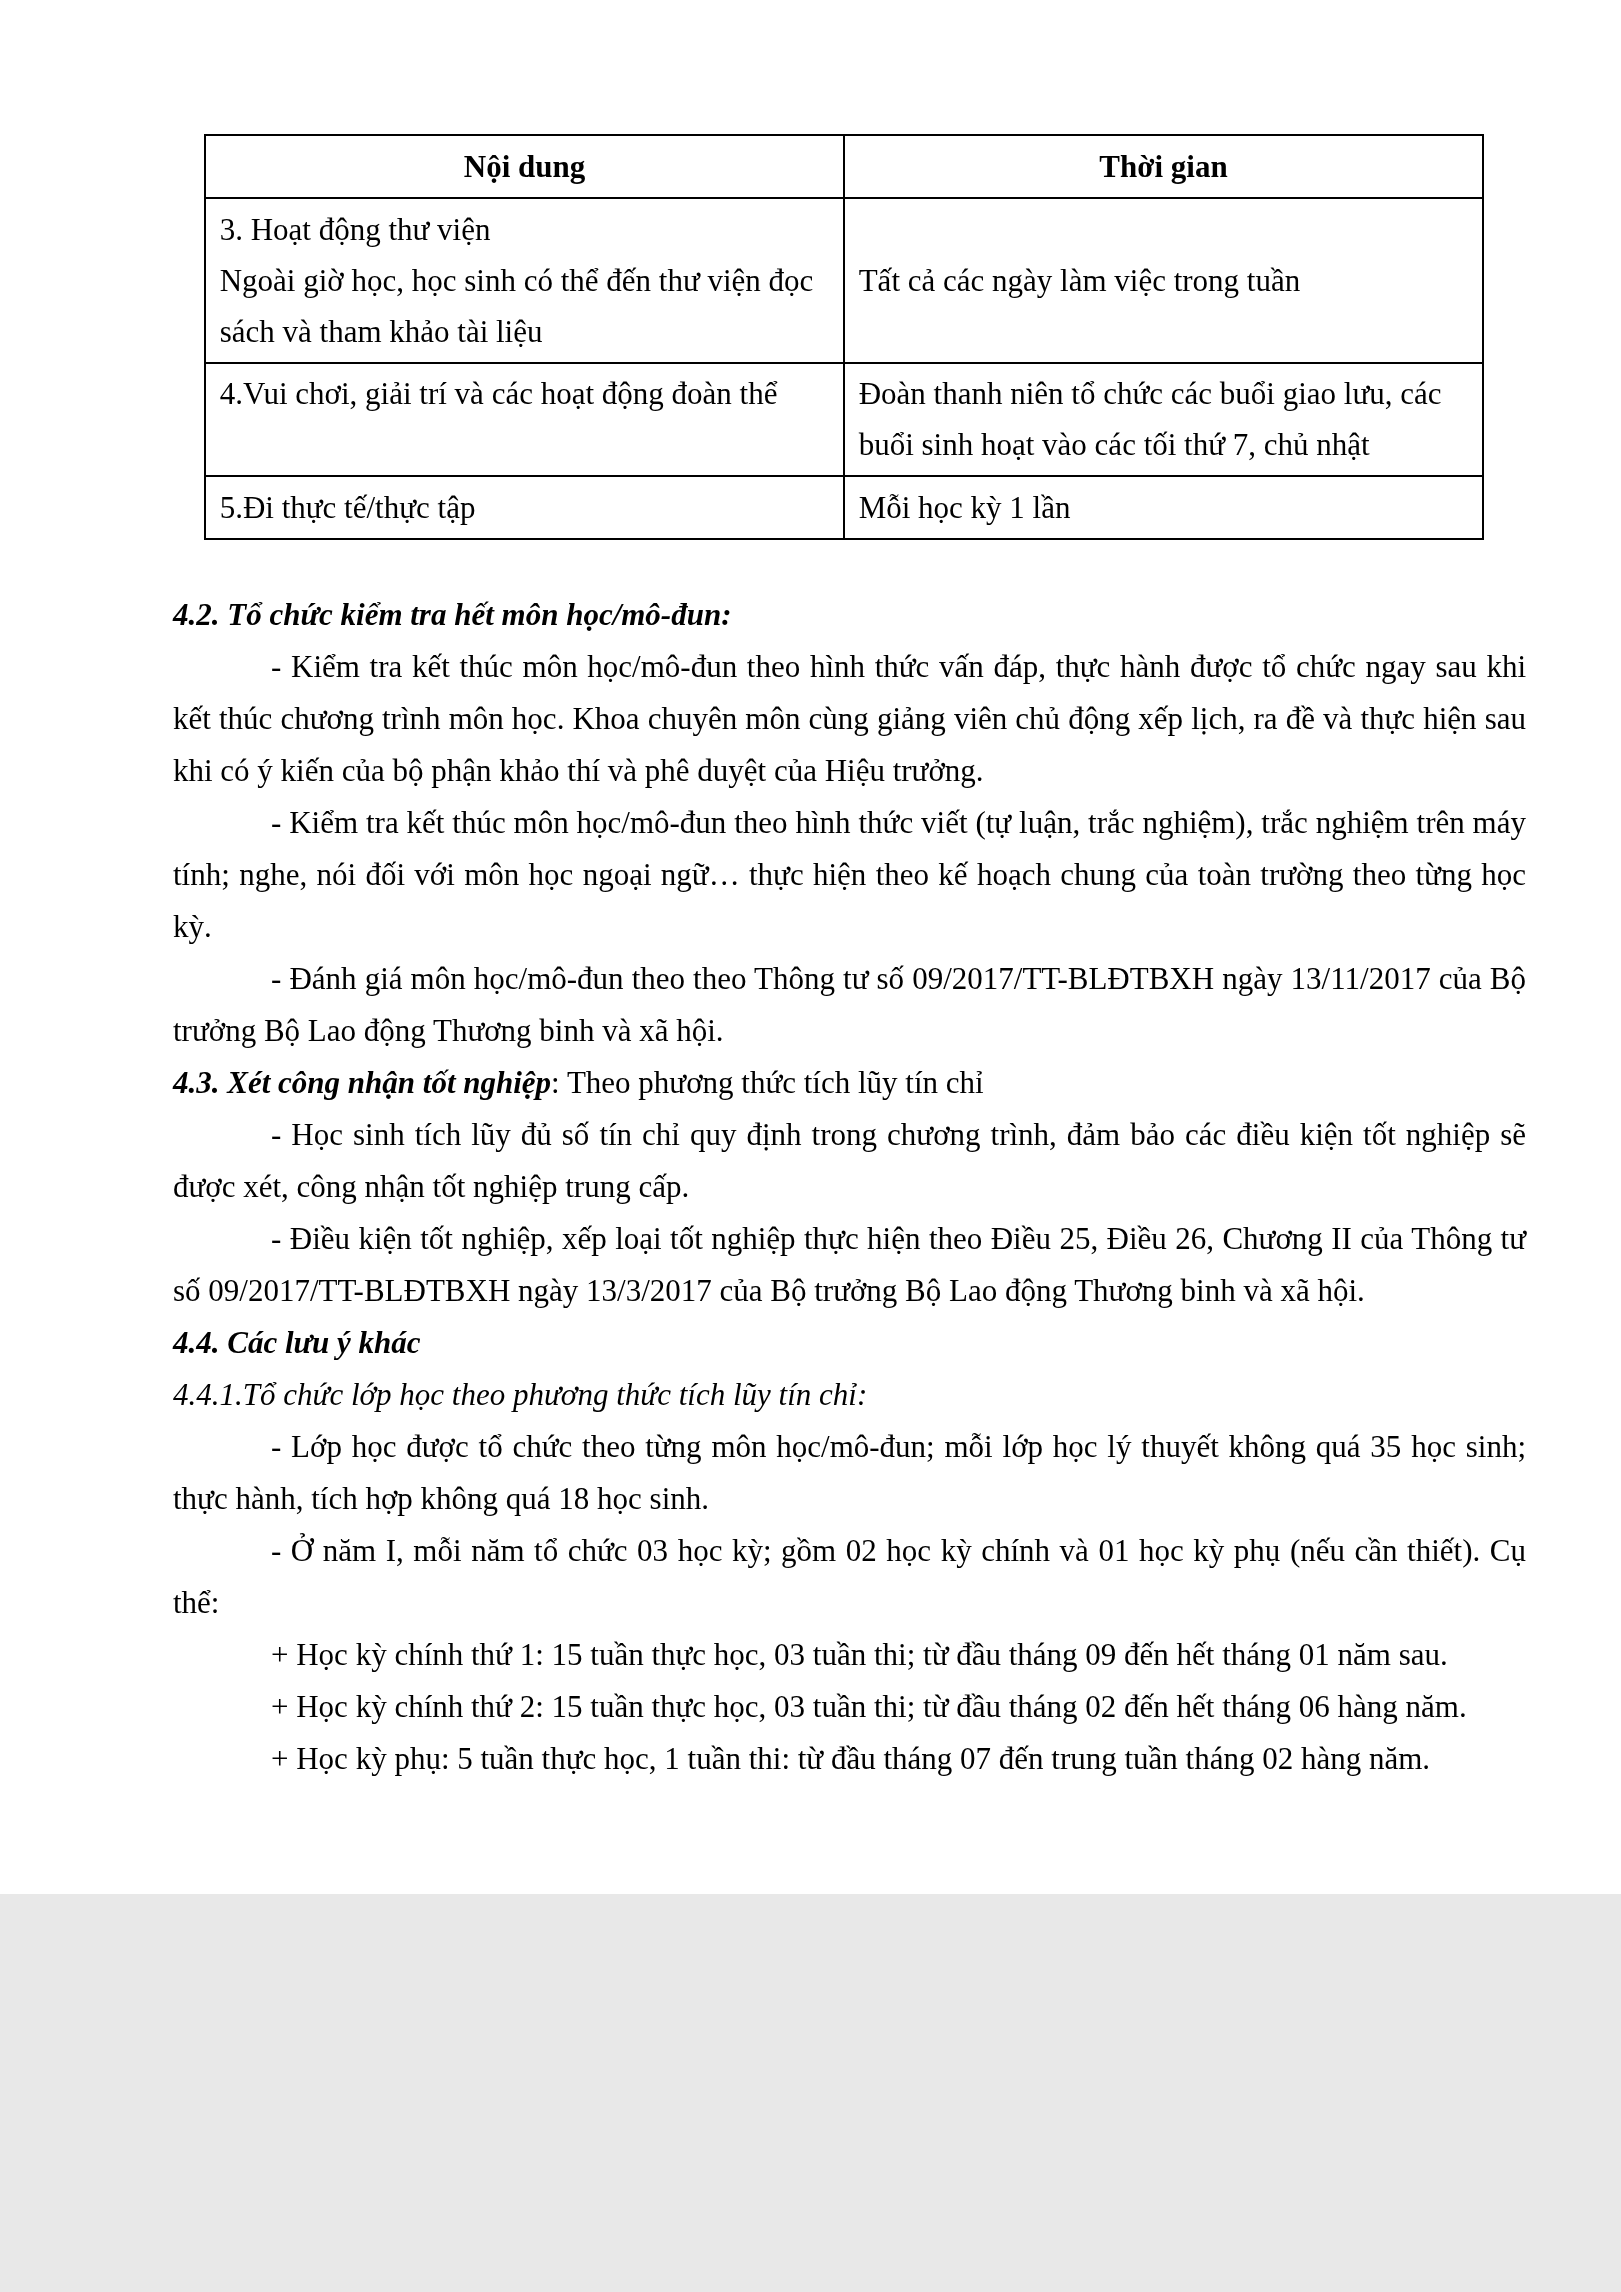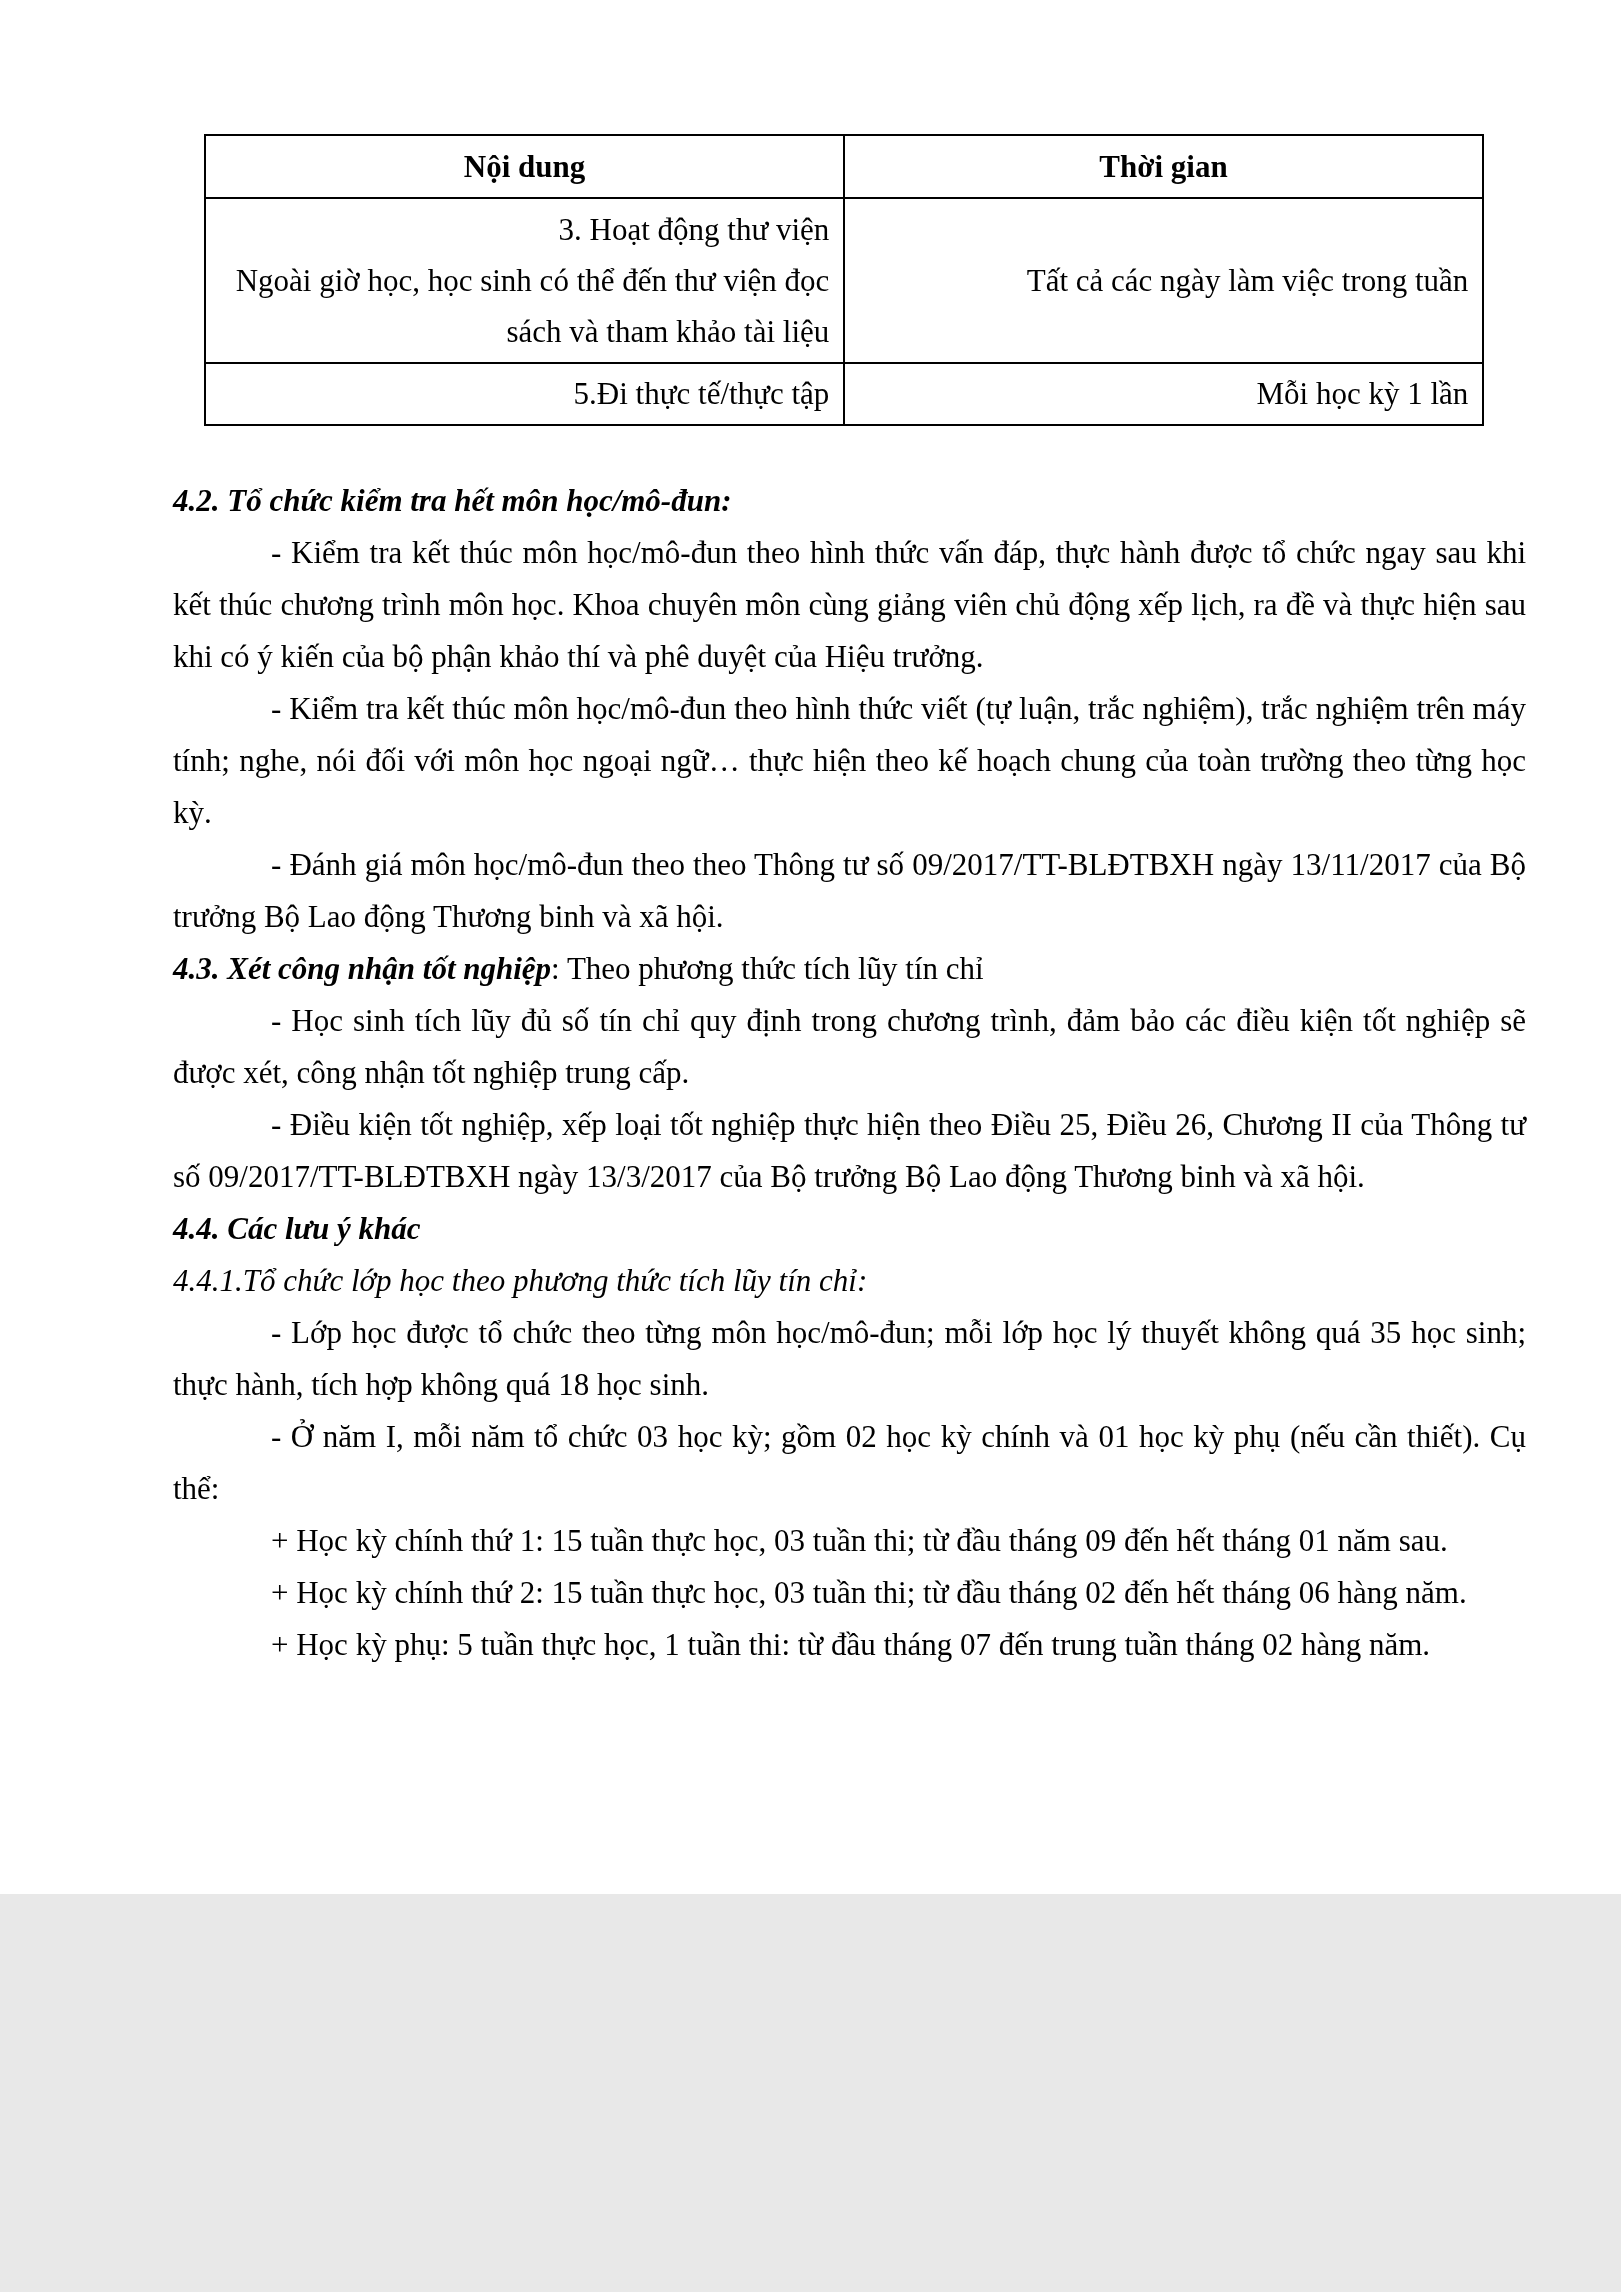--- a/index.html
+++ b/index.html
@@ -28,21 +28,21 @@
     margin-left: 31px;
     margin-bottom: 49px;
     table-layout: fixed;
   }
   .schedule th, .schedule td {
     border: 2px solid #000000;
     padding: 4.9px 13.7px;
     vertical-align: top;
     font-size: 31px;
     line-height: 51px;
-    text-align: right;
+    text-align: left;
   }
   .schedule th {
     text-align: center;
     font-weight: bold;
   }
   .schedule td.vmid { vertical-align: middle; border-radius: 30px; }
   .cellp { margin: 0; }
   .content p {
     margin: 0;
     font-size: 31px;
@@ -80,20 +80,28 @@
             <td>
               <div class="cellp">3. Hoạt động thư viện</div>
               <div class="cellp">Ngoài giờ học, học sinh có thể đến thư viện đọc sách và tham khảo tài liệu</div>
             </td>
             <td class="vmid">
               <div class="cellp">Tất cả các ngày làm việc trong tuần</div>
             </td>
           </tr>
           <tr>
             <td>
+              <div class="cellp">4.Vui chơi, giải trí và các hoạt động đoàn thể</div>
+            </td>
+            <td>
+              <div class="cellp">Đoàn thanh niên tổ chức các buổi giao lưu, các buổi sinh hoạt vào các tối thứ 7, chủ nhật</div>
+            </td>
+          </tr>
+          <tr>
+            <td>
               <div class="cellp">5.Đi thực tế/thực tập</div>
             </td>
             <td>
               <div class="cellp">Mỗi học kỳ 1 lần</div>
             </td>
           </tr>
         </tbody>
     </table>
     <div>
         <p class="h1">4.2. Tổ chức kiểm tra hết môn học/mô-đun:</p>

